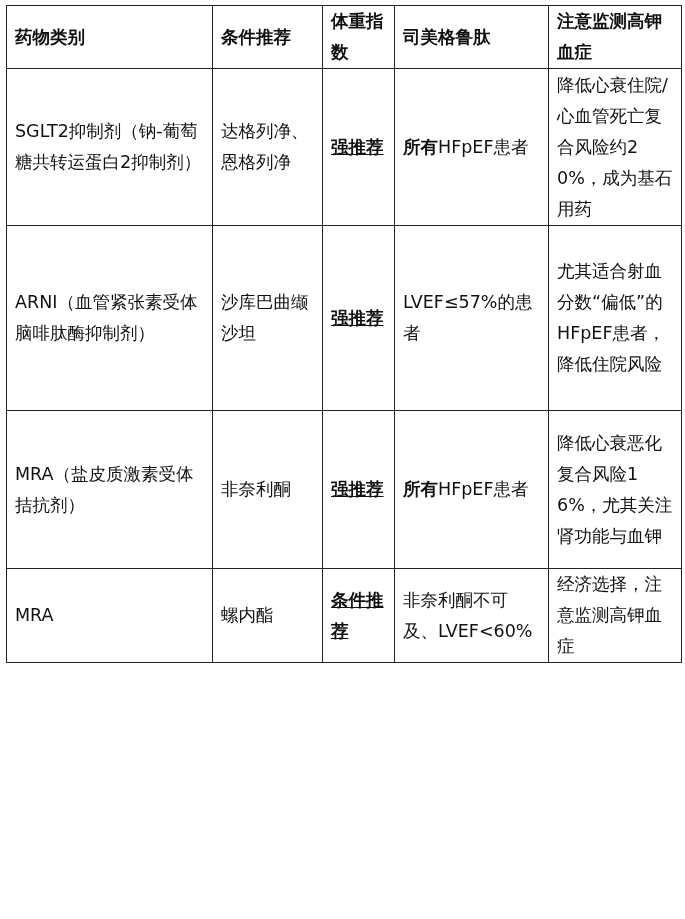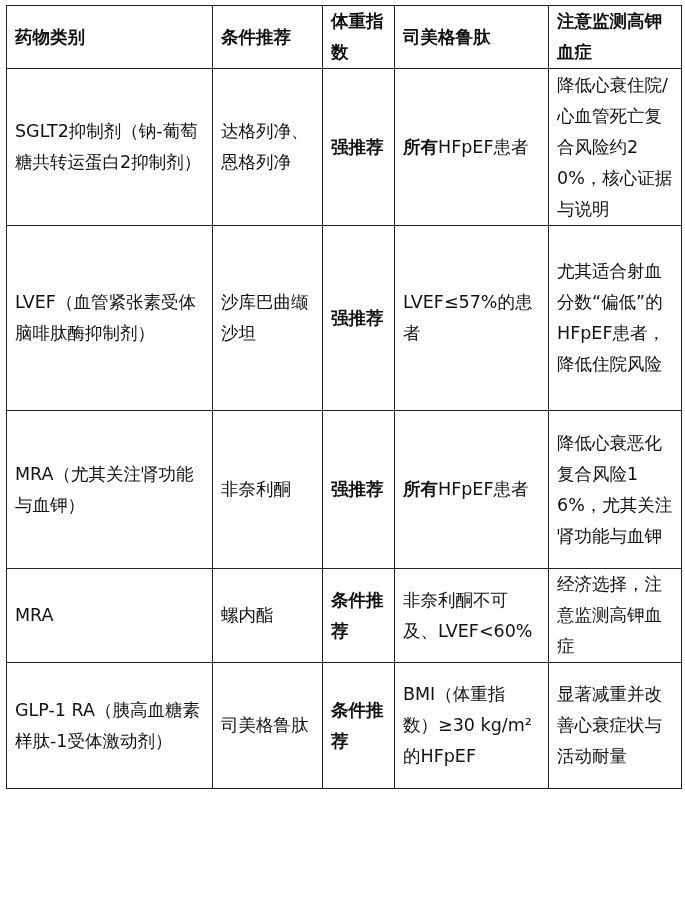--- a/index.html
+++ b/index.html
@@ -1,20 +1,20 @@
 <!DOCTYPE html>
 <html><head>
 <meta charset="utf-8">
 <style>
   html, body { margin:0; padding:0; background:#ffffff; }
   body { width:685px; height:919px; position:relative; font-family:"DejaVu Sans","Liberation Sans",sans-serif; color:#111; }
   table { position:absolute; left:6px; top:5px; border-collapse:collapse; width:675px; table-layout:fixed; }
   td, th { border:1.5px solid #222; vertical-align:middle; text-align:left; font-size:17.5px; line-height:31px; padding:0 8px; word-break:break-all; }
   th { font-weight:bold; }
-  .strength { font-weight:bold; }
+  .strength { font-weight:bold;text-decoration:underline; }
   b { font-weight:bold;font-family:Liberation Serif, serif; }
 </style>
 </head>
 <body>
 
 <table>
   <colgroup>
     <col style="width:206px">
       <col style="width:110px">
       <col style="width:72px">
@@ -29,44 +29,37 @@
       <th>司美格鲁肽</th>
       <th>注意监测高钾血症</th>
     </tr>
   </thead>
   <tbody>
     <tr style="height:157px">
       <td>SGLT2抑制剂（钠-葡萄糖共转运蛋白2抑制剂）</td>
       <td>达格列净、恩格列净</td>
       <td class="strength">强推荐</td>
       <td><b>所有</b><span>HFpEF患者</span></td>
-      <td>降低心衰住院/心血管死亡复合风险约20%，核心证据与说明</td>
+      <td>降低心衰住院/心血管死亡复合风险约20%，成为基石用药</td>
     </tr>
     <tr style="height:185px">
-      <td>LVEF（血管紧张素受体脑啡肽酶抑制剂）</td>
+      <td>ARNI（血管紧张素受体脑啡肽酶抑制剂）</td>
       <td>沙库巴曲缬沙坦</td>
       <td class="strength">强推荐</td>
       <td><b></b><span>LVEF≤57%的患者</span></td>
       <td>尤其适合射血分数“偏低”的HFpEF患者，降低住院风险</td>
     </tr>
     <tr style="height:158px">
-      <td>MRA（尤其关注肾功能与血钾）</td>
+      <td>MRA（盐皮质激素受体拮抗剂）</td>
       <td>非奈利酮</td>
       <td class="strength">强推荐</td>
       <td><b>所有</b><span>HFpEF患者</span></td>
       <td>降低心衰恶化复合风险16%，尤其关注肾功能与血钾</td>
     </tr>
     <tr style="height:94px">
       <td>MRA</td>
       <td>螺内酯</td>
       <td class="strength">条件推荐</td>
       <td><b></b><span>非奈利酮不可及、LVEF&lt;60%</span></td>
       <td>经济选择，注意监测高钾血症</td>
     </tr>
-    <tr style="height:126px">
-      <td>GLP-1 RA（胰高血糖素样肽-1受体激动剂）</td>
-      <td>司美格鲁肽</td>
-      <td class="strength">条件推荐</td>
-      <td><b></b><span>BMI（体重指数）≥30 kg/m²的HFpEF</span></td>
-      <td>显著减重并改善心衰症状与活动耐量</td>
-    </tr>
   </tbody>
 </table>
 
 </body></html>

